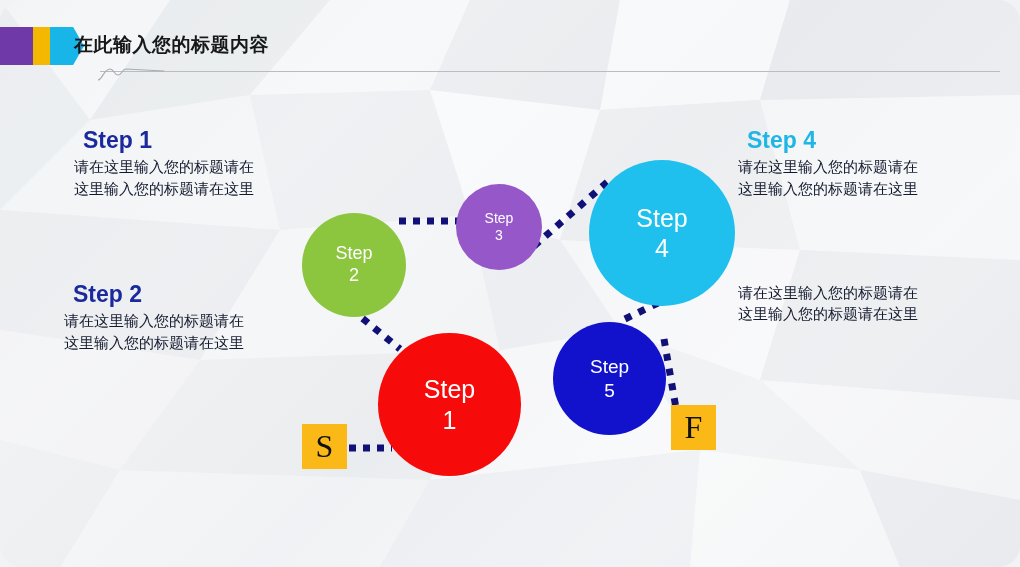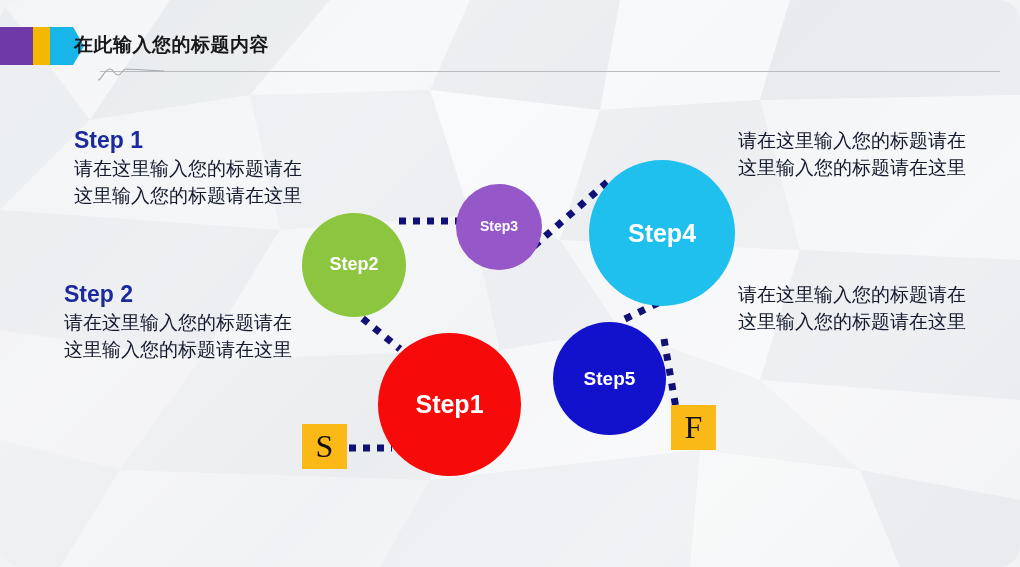--- a/index.html
+++ b/index.html
@@ -96,25 +96,26 @@
     height: 567px;
     pointer-events: none;
   }
 
   
   .node {
     position: absolute;
     border-radius: 50%;
     color: #ffffff;
     display: flex;
+    flex-direction: column;
     align-items: center;
     justify-content: center;
     text-align: center;
     line-height: 1.22;
-    font-weight: bold;
+    font-weight: normal;
   }
   #node-1 {
     left: 378px; top: 333px;
     width: 143px; height: 143px;
     background: #f60a0a;
     font-size: 25px;
   }
   #node-2 {
     left: 302px; top: 213px;
     width: 104px; height: 104px;
@@ -160,26 +161,26 @@
   #marker-f {
     left: 671px; top: 405px;
     width: 45px; height: 45px;
   }
 
   
   .txt-block { position: absolute; }
   .txt-title {
     font-size: 23px;
     font-weight: bold;
-    margin: 0 0 3px 0;
+    margin: 0 0 3px 9px;
     line-height: 1.1;
     white-space: nowrap;
   }
   .txt-body {
-    font-size: 19px;
+    font-size: 15px;
     color: #141a2e;
     line-height: 1.42;
     white-space: nowrap;
   }
   #block-1 { left: 74px; top: 128px; }
   #block-2 { left: 64px; top: 282px; }
   #block-4 { left: 738px; top: 128px; }
   #block-5 { left: 738px; top: 282px; }
 </style>
 </head>
@@ -277,20 +278,21 @@
     <div class="txt-body">这里输入您的标题请在这里</div>
   </div>
 
   <div class="txt-block" id="block-2">
     <div class="txt-title" style="color: rgb(26, 42, 156);">Step 2</div>
     <div class="txt-body">请在这里输入您的标题请在</div>
     <div class="txt-body">这里输入您的标题请在这里</div>
   </div>
 
   <div class="txt-block" id="block-4">
+    <div class="txt-title" style="color: rgb(31, 182, 230);">Step 4</div>
     <div class="txt-body">请在这里输入您的标题请在</div>
     <div class="txt-body">这里输入您的标题请在这里</div>
   </div>
 
   <div class="txt-block" id="block-5">
     <div class="txt-body">请在这里输入您的标题请在</div>
     <div class="txt-body">这里输入您的标题请在这里</div>
   </div>
 
 </div>

